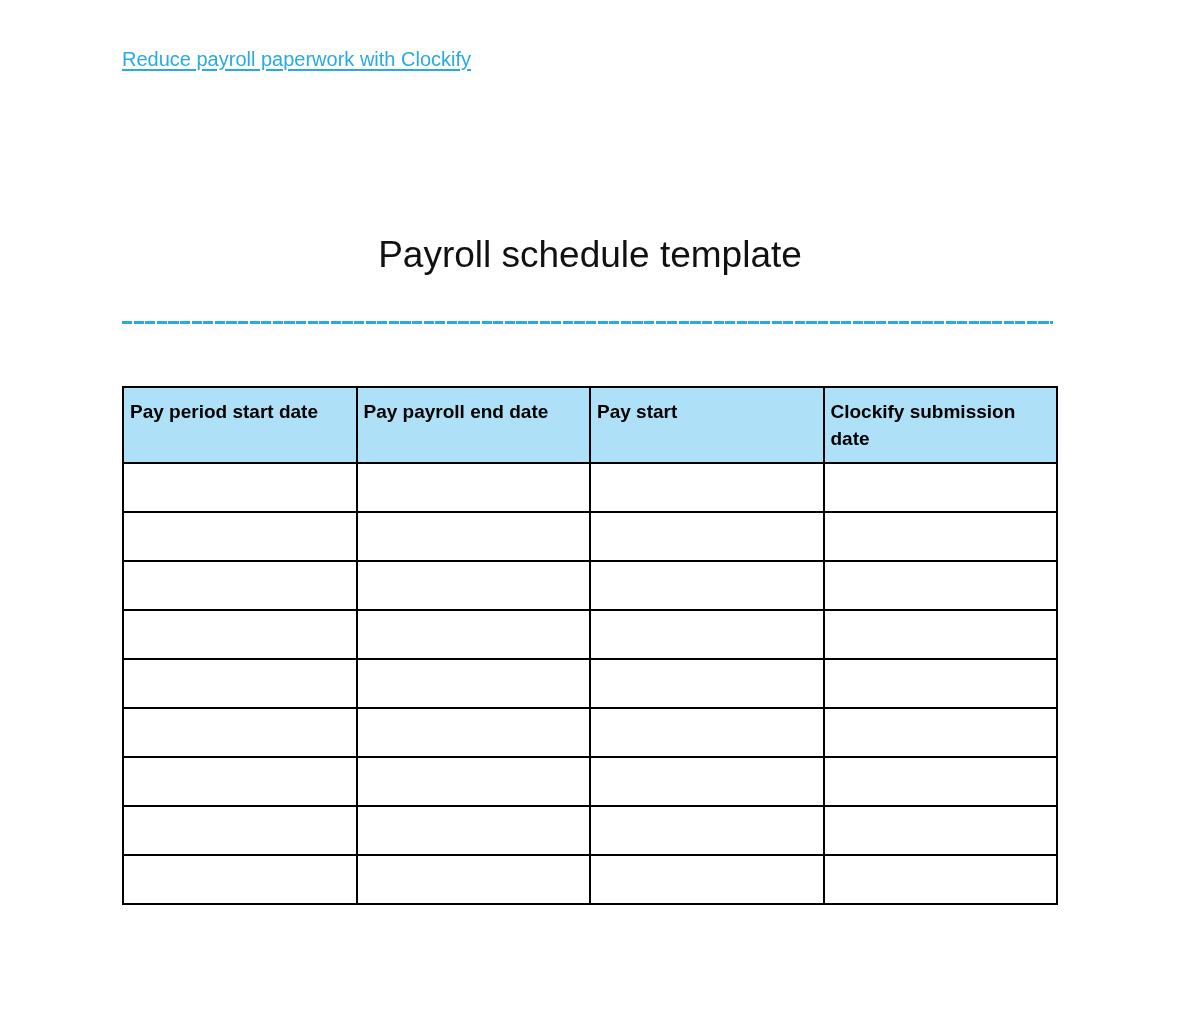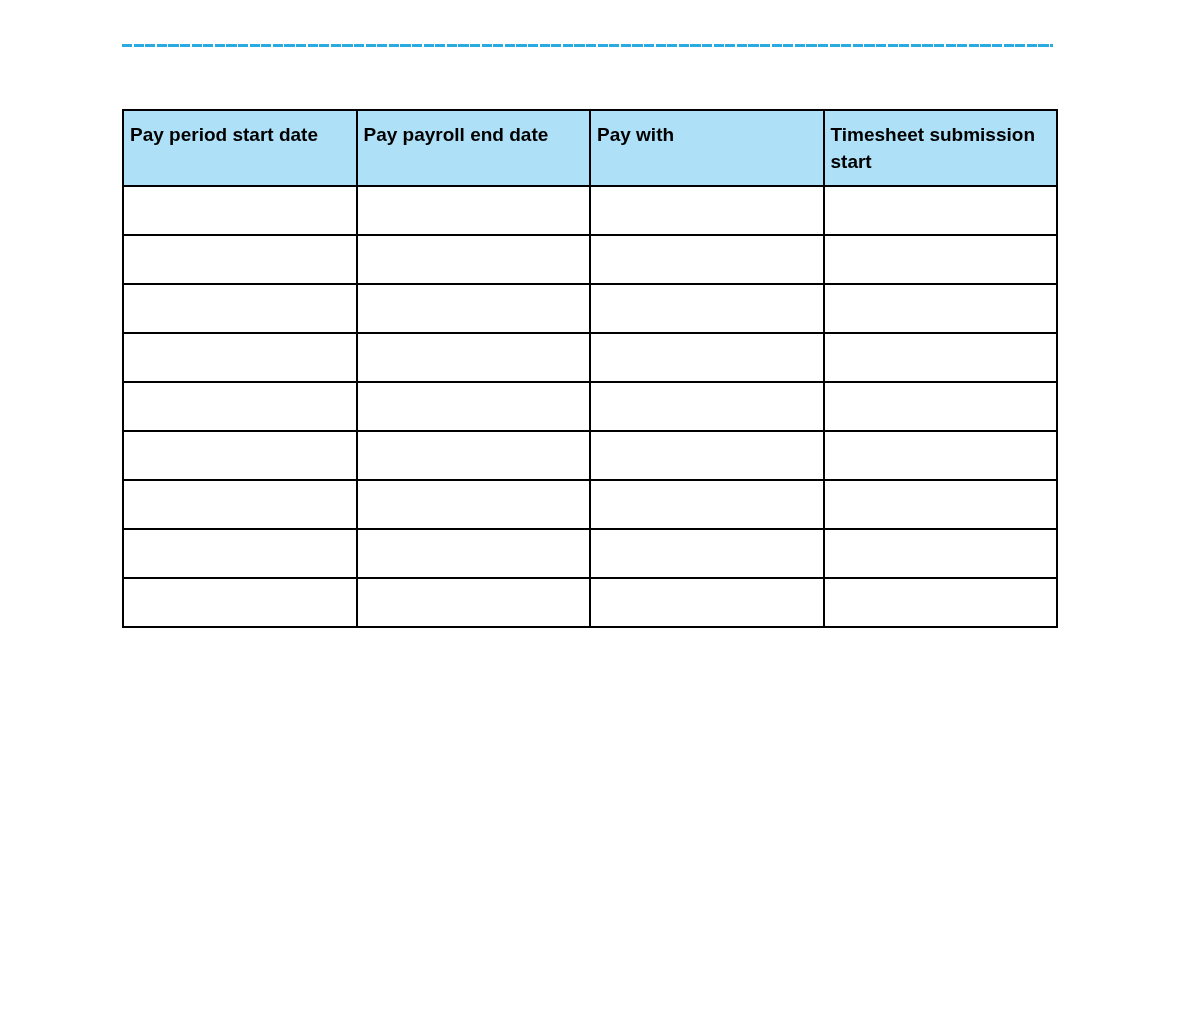--- a/index.html
+++ b/index.html
@@ -78,31 +78,33 @@
     background: #ffffff;
     font-size: 19px;
     padding: 0 6px;
   }
 </style>
 </head>
 <body>
 
 <div class="content">
 
+  <a class="doc-link">Reduce payroll paperwork with Clockify</a>
 
+  <h1 class="doc-title">Payroll schedule template</h1>
 
   <div class="blue-divider"></div>
 
   <table class="payroll">
     <thead>
       <tr>
         <th>Pay period start date</th>
         <th>Pay payroll end date</th>
-        <th>Pay with</th>
-        <th>Timesheet submission start</th>
+        <th>Pay start</th>
+        <th>Clockify submission date</th>
       </tr>
     </thead>
     <tbody>
         <tr>
           <td></td>
           <td></td>
           <td></td>
           <td></td>
         </tr>
         <tr>

